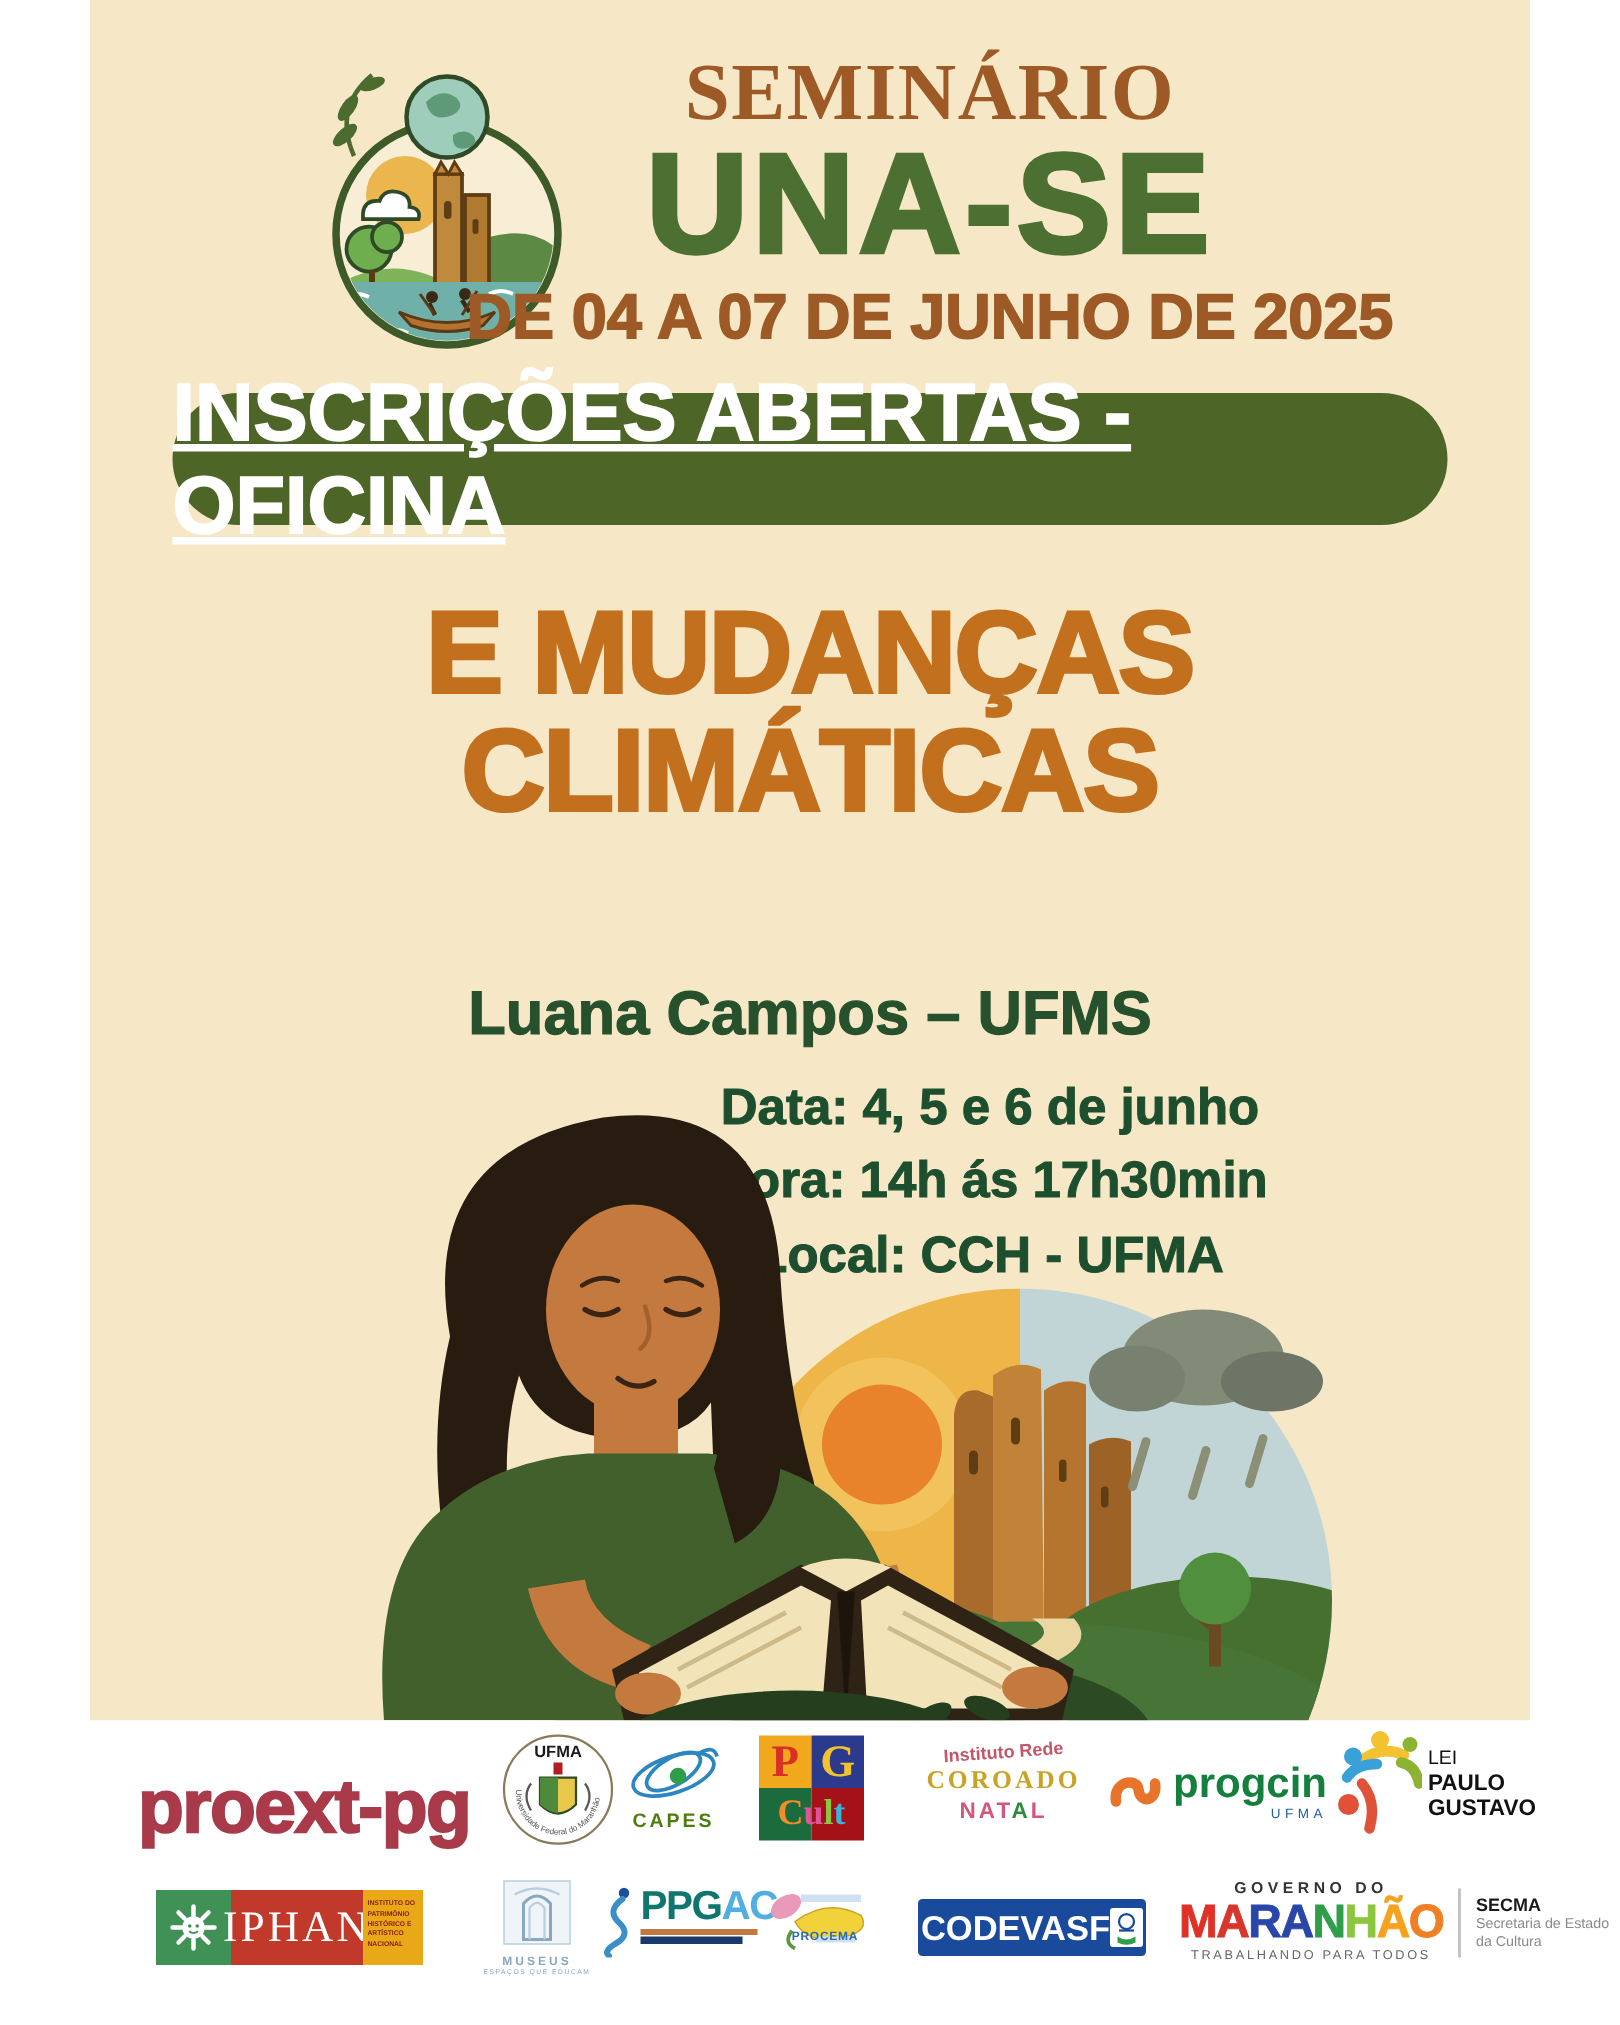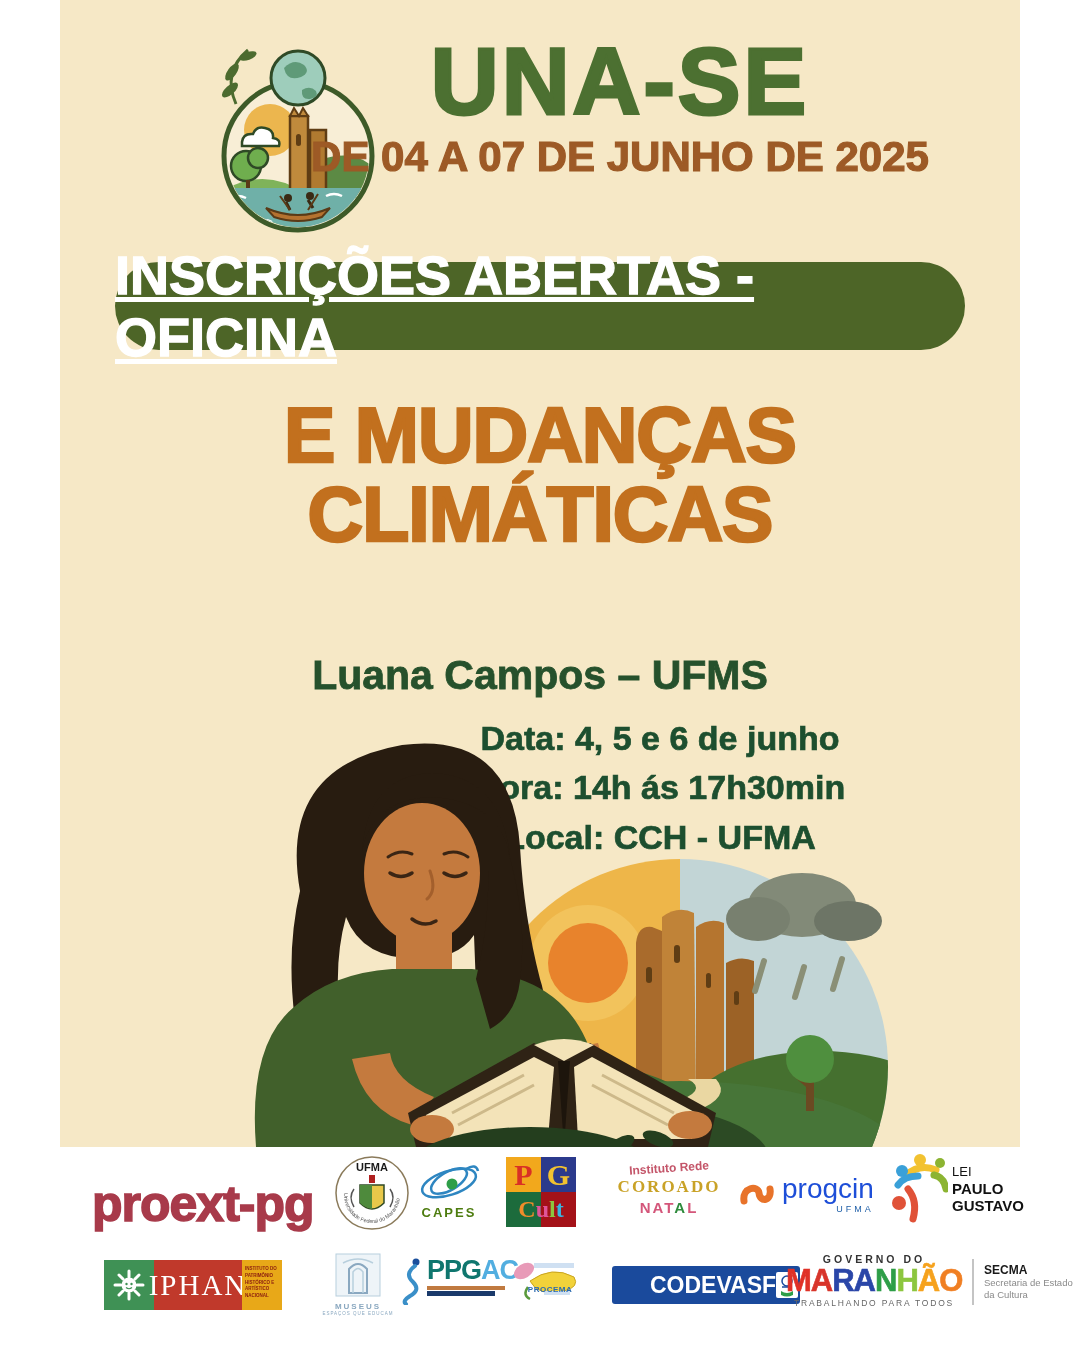--- a/index.html
+++ b/index.html
@@ -46,21 +46,21 @@
   .pg-c1{left:0;top:35px;background:#1c6b3c;}
   .pg-c2{left:35px;top:35px;background:#a41218;}
   .pg-cult{position:absolute;left:0;top:35px;width:70px;height:35px;display:flex;align-items:center;
            justify-content:center;font-weight:bold;font-size:24px;font-family:"Liberation Serif",serif;}
   .rede{left:608px;top:14px;width:122px;text-align:center;color:#c4566a;}
   .rede .r-top{font-size:12px;font-weight:bold;transform:rotate(-4deg);}
   .rede .r-name{font-size:17px;font-weight:bold;color:#c9a227;letter-spacing:2px;margin-top:2px;
                 font-family:"Liberation Serif",serif;}
   .rede .r-bot{font-size:15px;font-weight:bold;letter-spacing:2px;margin-top:2px;}
   .progcin{left:738px;top:28px;display:flex;align-items:center;gap:8px;}
-  .progcin .p-lbl{font-size:28px;font-weight:normal;color:#1d4ed8;letter-spacing:0;line-height:1;}
+  .progcin .p-lbl{font-size:28px;font-weight:bold;color:#15803d;letter-spacing:0;line-height:1;}
   .progcin .p-sub{font-size:9px;letter-spacing:3px;color:#1f5fa8;text-align:right;margin-top:1px;}
   .lpg{left:890px;top:4px;display:flex;align-items:center;gap:4px;}
   .lpg .t1{font-size:13px;color:#111;line-height:1.15;}
   .lpg .t2,.lpg .t3{font-size:15px;font-weight:bold;color:#111;line-height:1.15;}
   
   .iphan{left:104px;top:113px;height:50px;display:flex;}
   .iphan .sq{width:50px;height:50px;background:#3f9155;display:flex;align-items:center;justify-content:center;}
   .iphan .red{width:88px;height:50px;background:#c0392b;color:#fff;display:flex;align-items:center;
               justify-content:center;font-family:"Liberation Serif",serif;font-size:29px;letter-spacing:2px;}
   .iphan .yel{width:40px;height:50px;background:#e8a818;color:#8a1c10;font-size:4.5px;font-weight:bold;
@@ -68,21 +68,21 @@
   .museus{left:316px;top:106px;width:84px;text-align:center;color:#8aa8c0;}
   .museus .m-lbl{font-size:8px;font-weight:bold;letter-spacing:2px;margin-top:1px;}
   .museus .m-sub{font-size:4.5px;letter-spacing:1px;}
   .ppgac{left:402px;top:110px;display:flex;gap:3px;align-items:flex-start;}
   .ppgac .p-name{font-size:27px;font-weight:bold;line-height:1;letter-spacing:-1px;}
   .ppgac .bar1{width:78px;height:4px;background:#c07a40;margin-top:2px;}
   .ppgac .bar2{width:68px;height:5px;background:#1a3a6b;margin-top:1px;}
   .procema{left:510px;top:110px;width:80px;text-align:center;}
   .procema .pr-lbl{font-size:8px;font-weight:bold;color:#2a6ab0;letter-spacing:.5px;margin-top:-22px;}
   .codevasf{left:612px;top:119px;width:152px;height:38px;background:#1a4a9c;border-radius:3px;
-            display:flex;align-items:center;justify-content:center;gap:0;padding-left:36px;}
+            display:flex;align-items:center;justify-content:center;gap:0;}
   .codevasf .c-lbl{color:#fff;font-size:23px;font-weight:bold;letter-spacing:0;}
   .govma{left:786px;top:106px;width:176px;text-align:center;}
   .govma .g-top{font-size:10.5px;font-weight:bold;letter-spacing:3px;color:#333;}
   .govma .g-name{font-size:31px;font-weight:bold;letter-spacing:-1px;line-height:1;-webkit-text-stroke:.6px;}
   .govma .g-tag{font-size:8.5px;letter-spacing:1.8px;color:#666;margin-top:2px;}
   .divider{left:972px;top:112px;width:2px;height:46px;background:#c4c4c4;}
   .secma{left:984px;top:116px;text-align:left;}
   .secma .s-lbl{font-size:12px;font-weight:bold;color:#1a1a1a;}
   .secma .s-sub{font-size:9.5px;color:#8a8a8a;line-height:1.25;}
 </style>
@@ -124,20 +124,21 @@
           <path d="M74 158 l10 14 M112 156 l-10 16" stroke="#5a3a16" stroke-width="2"></path>
         </g>
         <path d="M36 104 q1 -9 11 -8 q3 -8 12 -6 q9 2 8 10 q8 1 6 8 l-37 0z" fill="#ffffff" stroke="#2f4a26" stroke-width="2.5"></path>
         <circle cx="92" cy="40" r="27" fill="#9ecdbb" stroke="#2f4a26" stroke-width="3"></circle>
         <path d="M78 30 q10 -10 20 -3 q7 7 -3 12 q-14 5 -17 -9z" fill="#5f9a78"></path>
         <path d="M96 52 q8 -5 14 1 q3 6 -6 8 q-9 1 -8 -9z" fill="#5f9a78"></path>
       </svg>
     </div>
 
     <div class="head-text">
+      <div class="kicker">SEMINÁRIO</div>
       <div class="big-title">UNA-SE</div>
       <div class="date-range">DE 04 A 07 DE JUNHO DE 2025</div>
     </div>
 
     <div class="banner">
       <span>INSCRIÇÕES ABERTAS - OFICINA</span>
     </div>
 
     <div class="work-title">
       <div>E MUDANÇAS</div>

